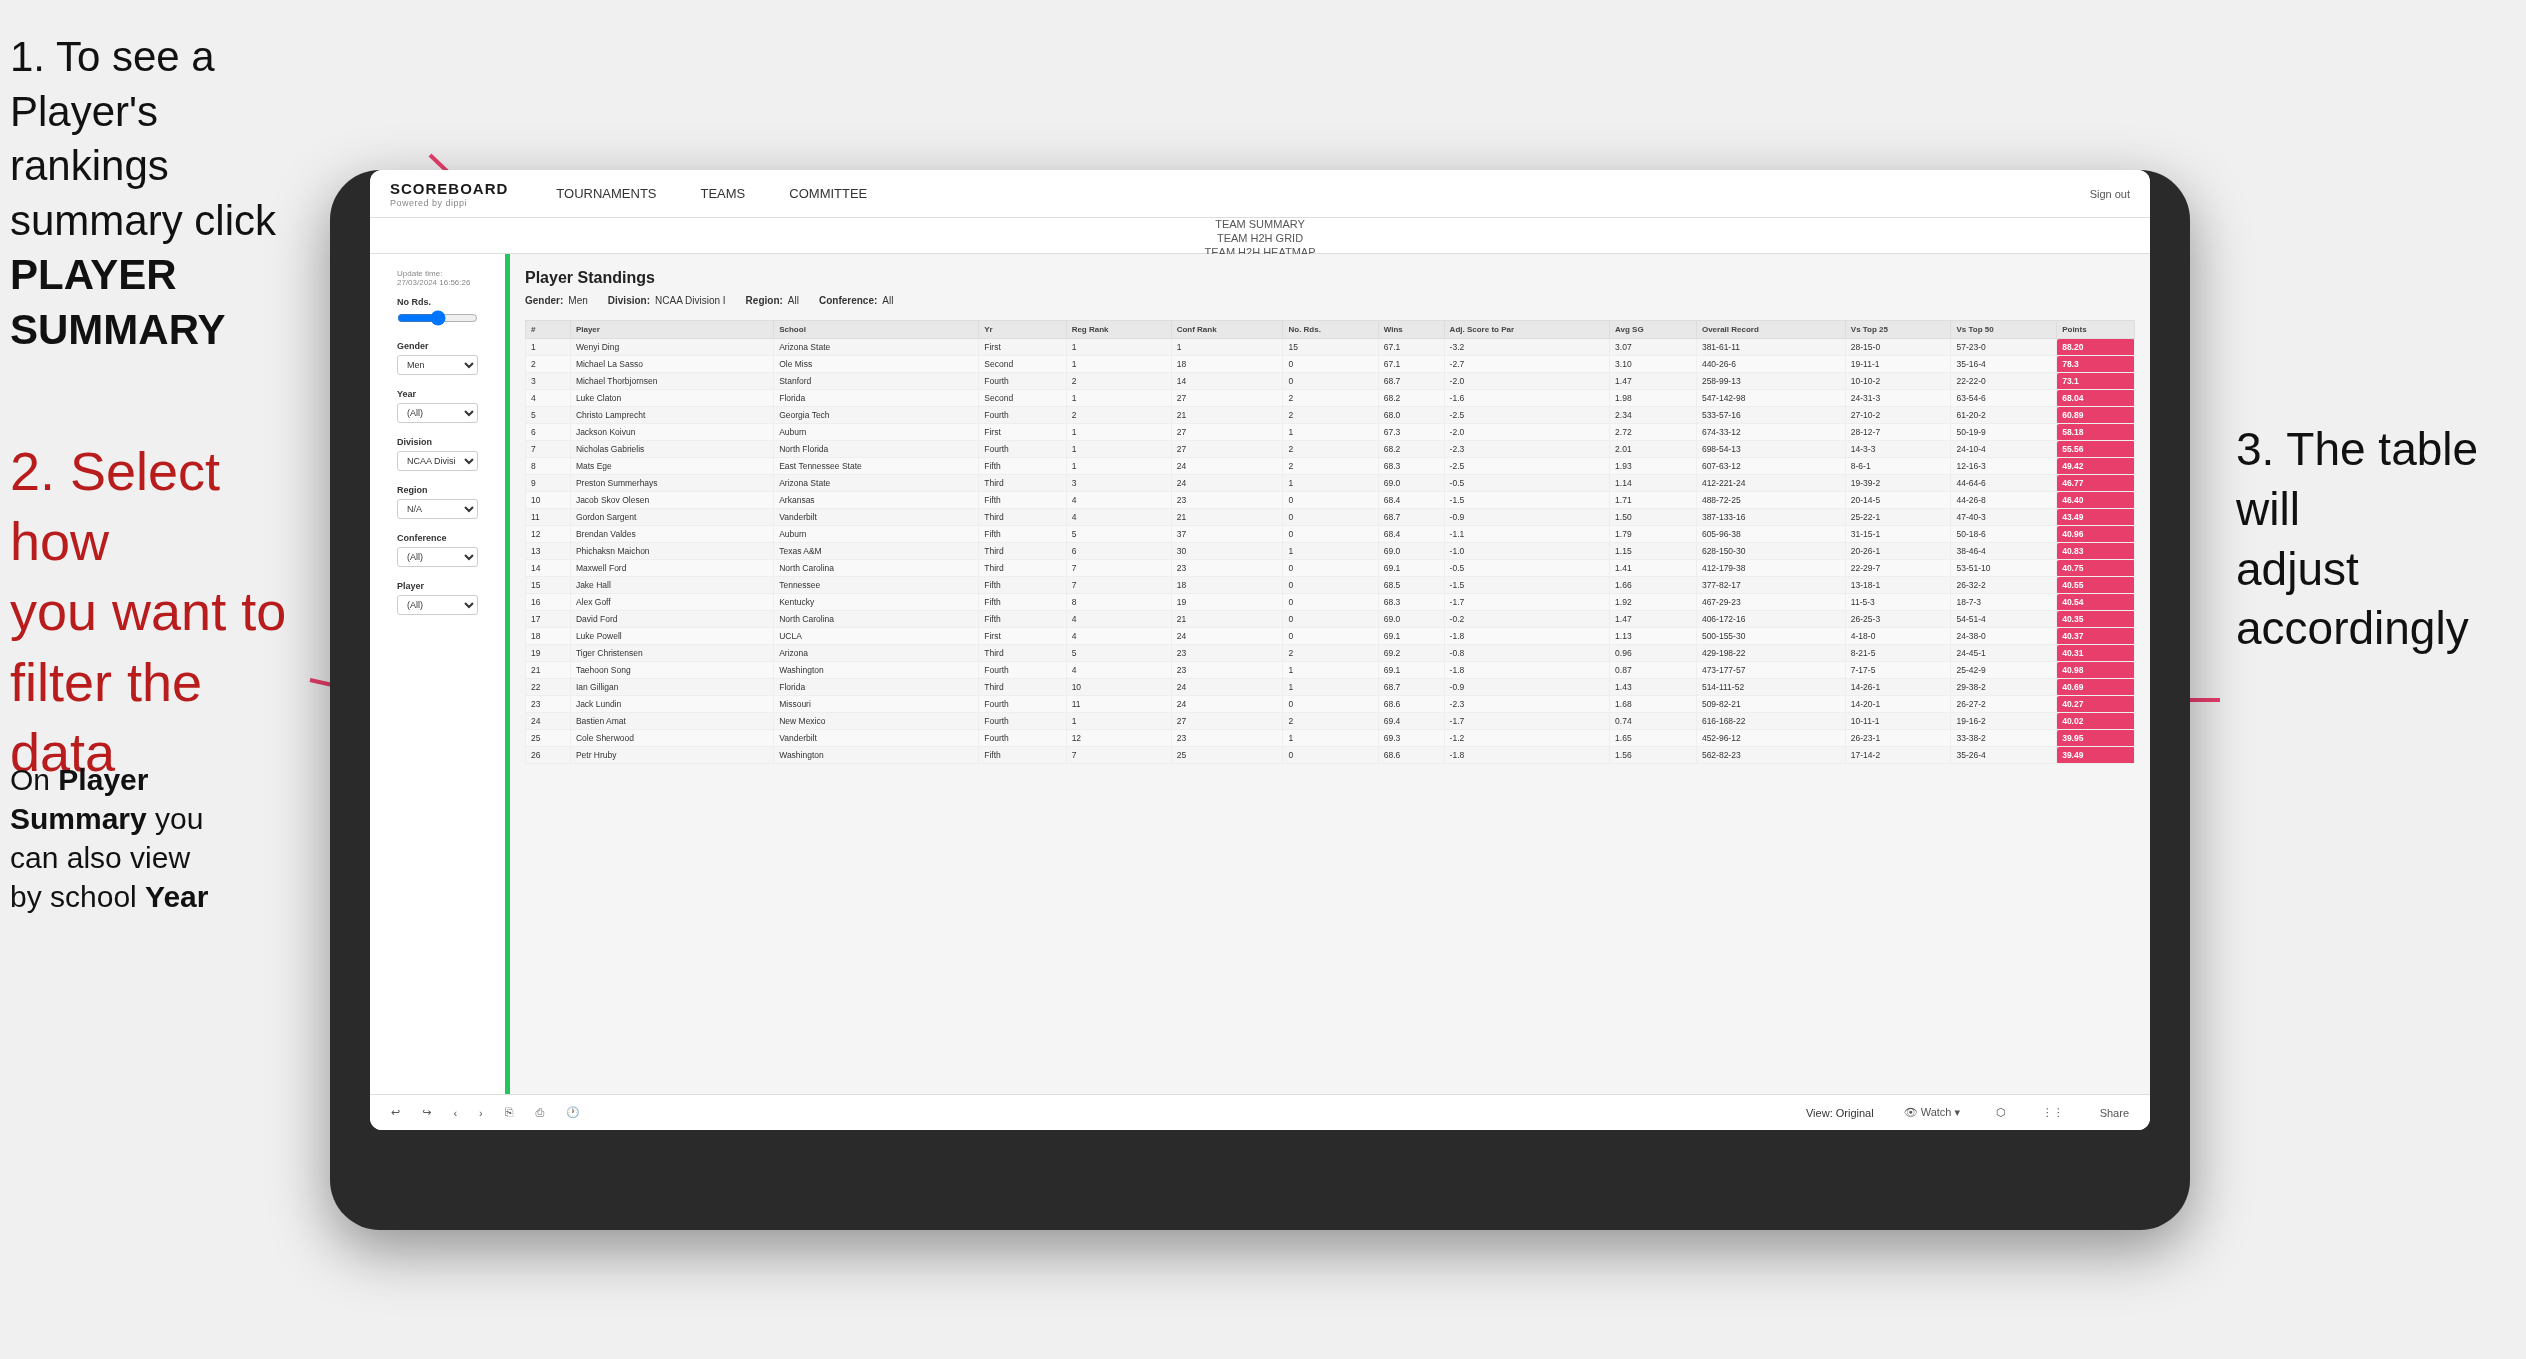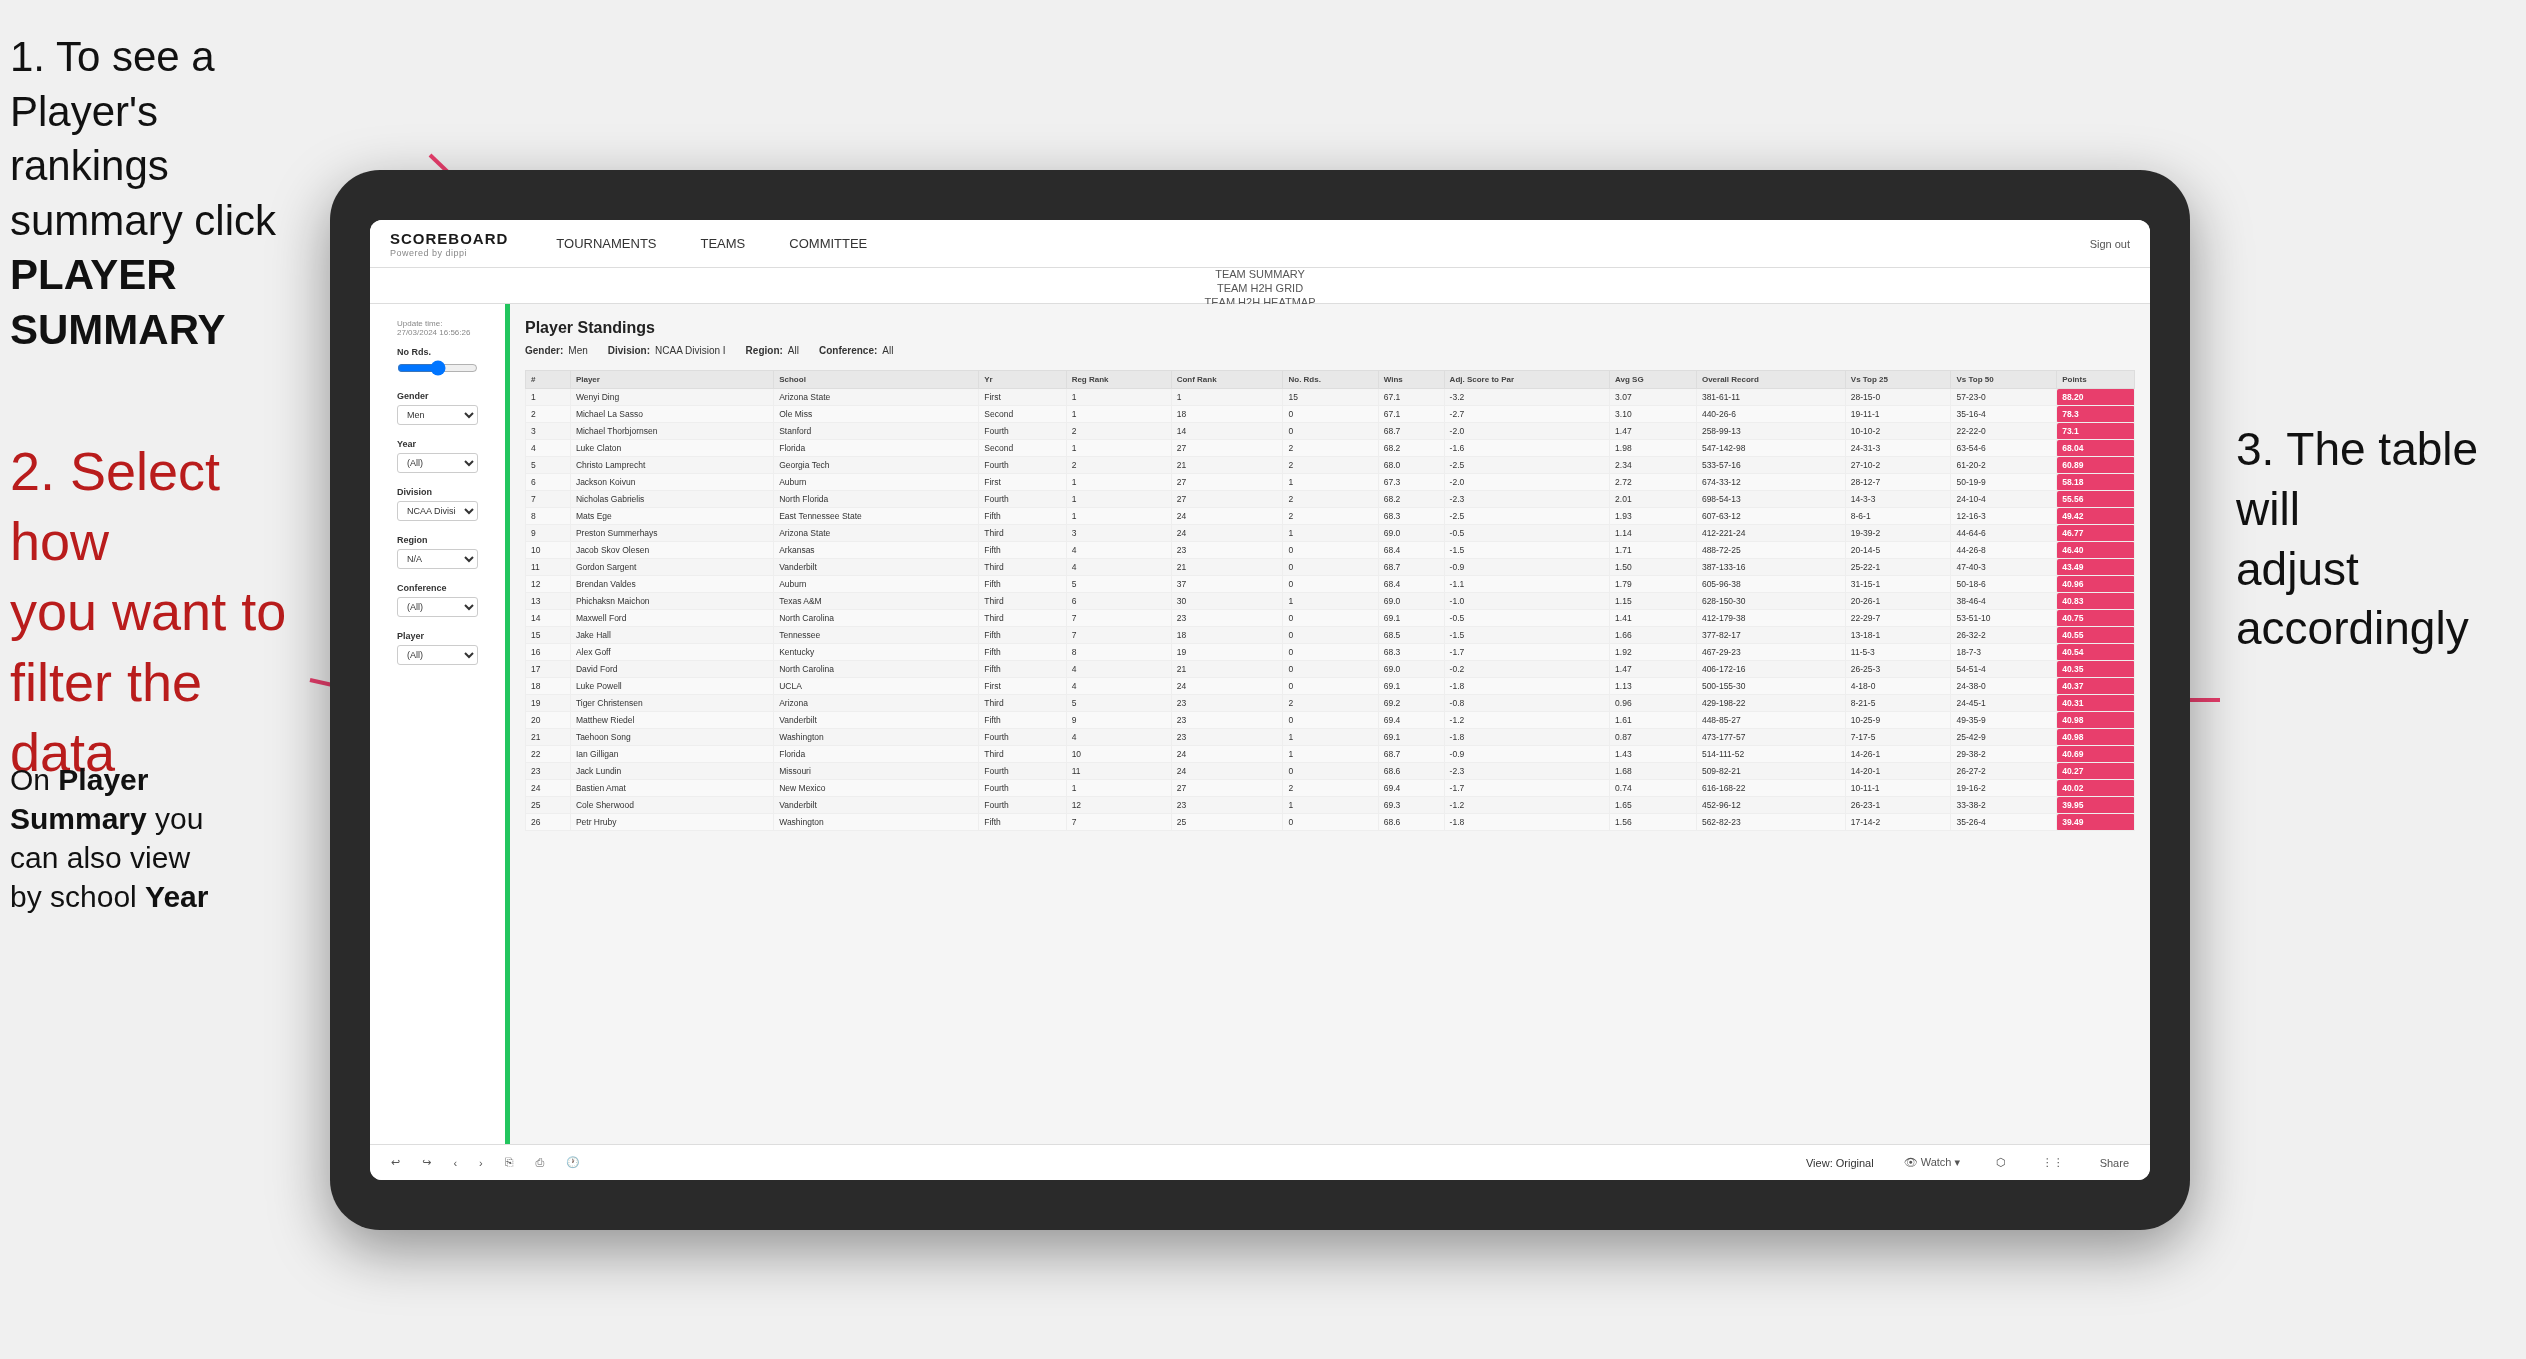--- a/index.html
+++ b/index.html
@@ -58,21 +58,20 @@
     
     .tablet {
       position: absolute;
       left: 330px;
       top: 170px;
       width: 1860px;
       height: 1060px;
       background: #2a2a2a;
       border-radius: 50px;
       display: flex;
-      align-items: center;
       justify-content: center;
       box-shadow: 0 20px 60px rgba(0,0,0,0.4);
     }
 
     .tablet-screen {
       width: 1780px;
       height: 960px;
       background: #fff;
       border-radius: 12px;
       overflow: hidden;
@@ -784,36 +783,20 @@
                 <td>2</td>
                 <td>69.2</td>
                 <td>-0.8</td>
                 <td>0.96</td>
                 <td>429-198-22</td>
                 <td>8-21-5</td>
                 <td>24-45-1</td>
                 <td class="points-cell">40.31</td>
               </tr>
               <tr>
-                <td>20</td>
-                <td>Matthew Riedel</td>
-                <td>Vanderbilt</td>
-                <td>Fifth</td>
-                <td>9</td>
-                <td>23</td>
-                <td>0</td>
-                <td>69.4</td>
-                <td>-1.2</td>
-                <td>1.61</td>
-                <td>448-85-27</td>
-                <td>10-25-9</td>
-                <td>49-35-9</td>
-                <td class="points-cell">40.98</td>
-              </tr>
-              <tr>
                 <td>21</td>
                 <td>Taehoon Song</td>
                 <td>Washington</td>
                 <td>Fourth</td>
                 <td>4</td>
                 <td>23</td>
                 <td>1</td>
                 <td>69.1</td>
                 <td>-1.8</td>
                 <td>0.87</td>

